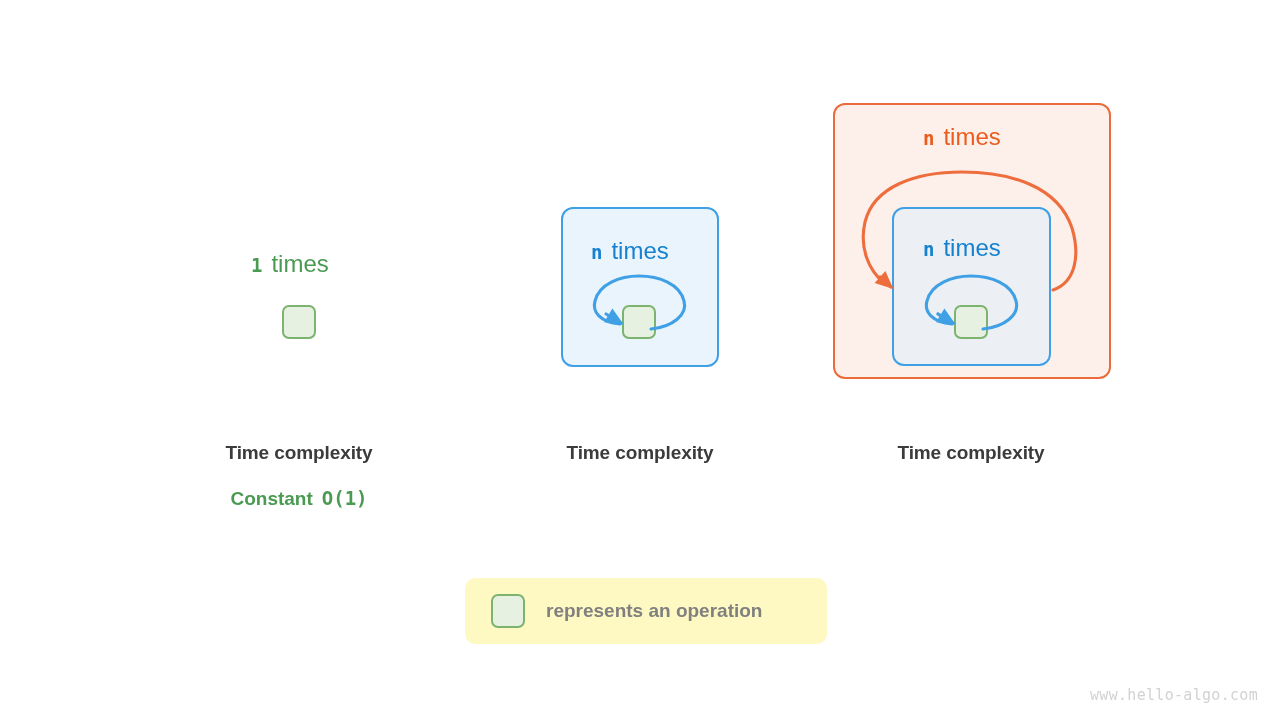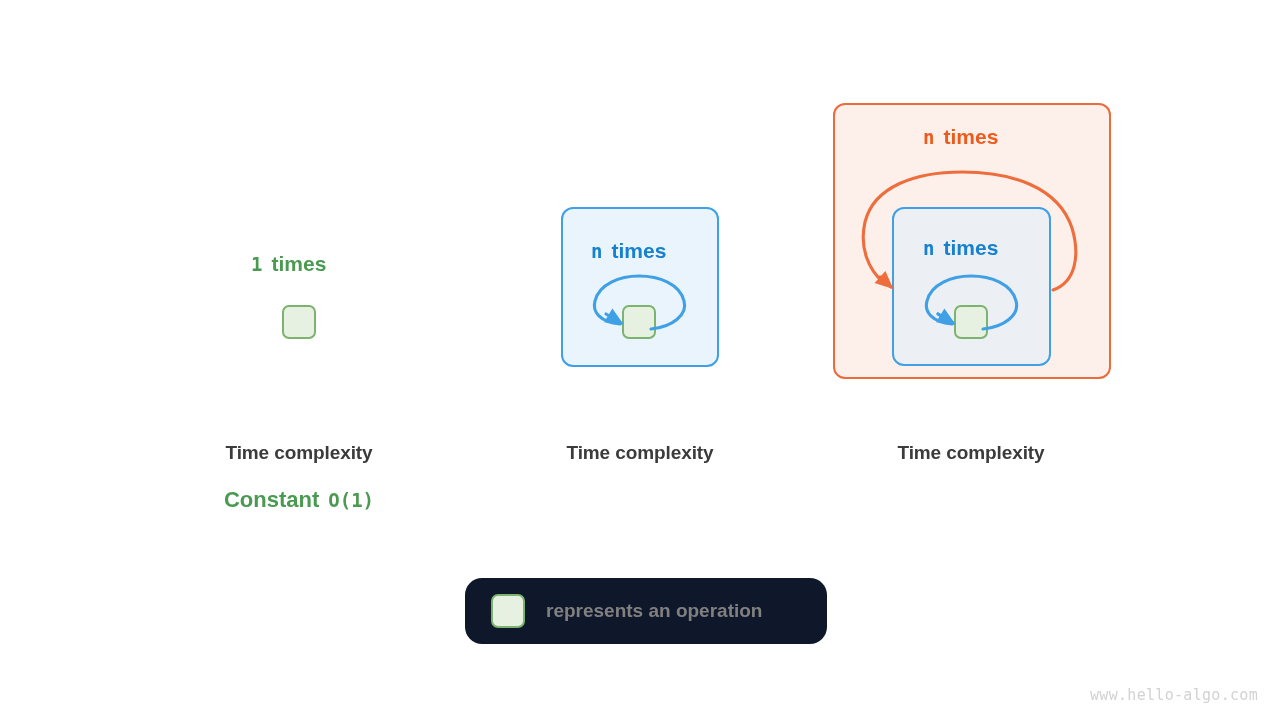--- a/index.html
+++ b/index.html
@@ -64,22 +64,22 @@
     align-items: baseline;
     gap: 9px;
   }
   .times-label .count {
     font-family: "DejaVu Sans Mono", "Liberation Mono", monospace;
     font-weight: 700;
     font-size: 19px;
   }
   .times-label .word {
     font-family: "Liberation Sans", sans-serif;
-    font-weight: 700;
-    font-size: 21px;
+    font-weight: 400;
+    font-size: 24px;
   }
   .c-green { color: #4a9a52; }
   .c-blue  { color: #1681cf; }
   .c-orange{ color: #ec5b1e; }
 
   .label-const  { left: 251px; top: 254px; }
   .label-linear { left: 591px; top: 241px; }
   .label-quad-outer { left: 923px; top: 127px; }
   .label-quad-inner { left: 923px; top: 238px; }
 
@@ -123,21 +123,21 @@
   }
   .caption .value {
     display: block;
     margin-top: 23px;
     font-size: 19px;
     white-space: nowrap;
   }
   .caption .value .name {
     font-family: "Liberation Sans", sans-serif;
     font-weight: 700;
-    font-size: 22px;
+    font-size: 19px;
   }
   .caption .value .big-o {
     font-family: "DejaVu Sans Mono", "Liberation Mono", monospace;
     font-weight: 700;
     font-size: 19px;
     margin-left: 9px;
   }
   .caption .value .big-o sup {
     font-size: 12px;
     vertical-align: super;
@@ -147,22 +147,22 @@
   .cap-linear { left: 490px; top: 430px; }
   .cap-quad   { left: 821px; top: 430px; }
 
   
   .legend {
     position: absolute;
     left: 465px;
     top: 578px;
     width: 362px;
     height: 66px;
-    background: #0f172a;
-    border-radius: 17px;
+    background: #fef9c3;
+    border-radius: 10px;
     display: flex;
     align-items: center;
     padding-left: 26px;
     box-sizing: border-box;
     gap: 21px;
   }
   .legend .swatch {
     width: 34px;
     height: 34px;
     box-sizing: border-box;

